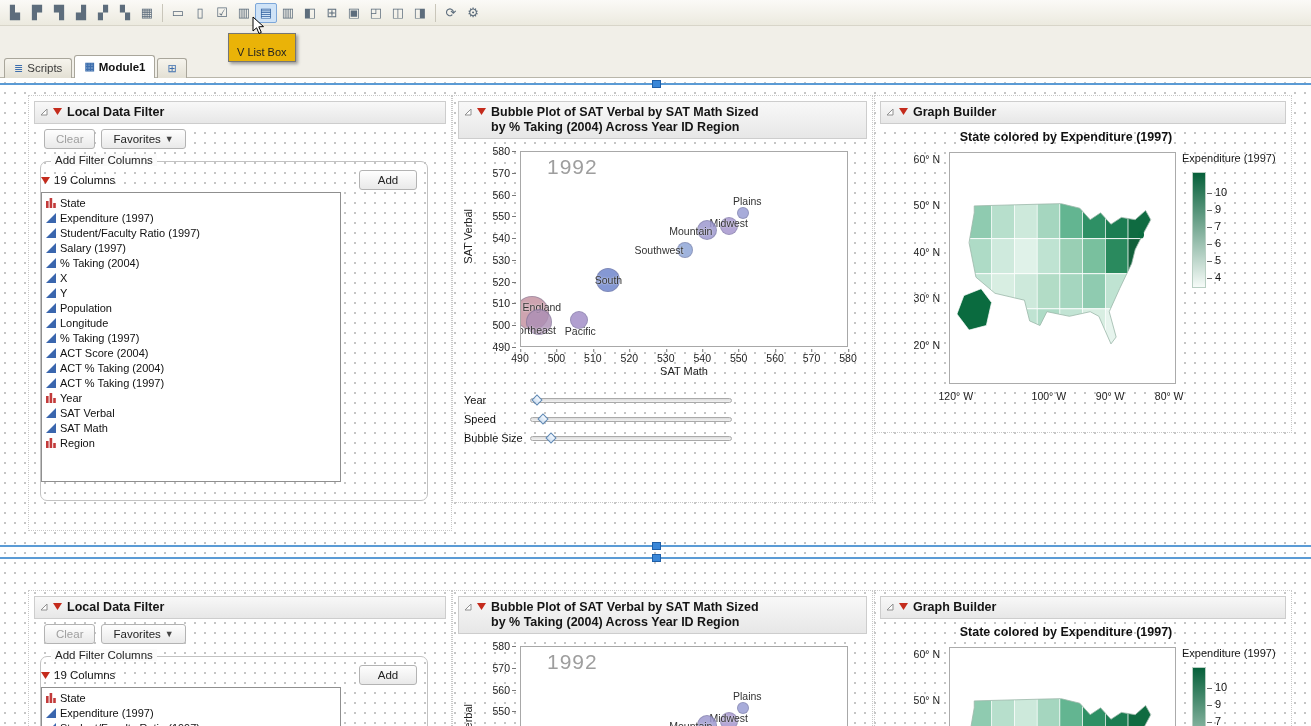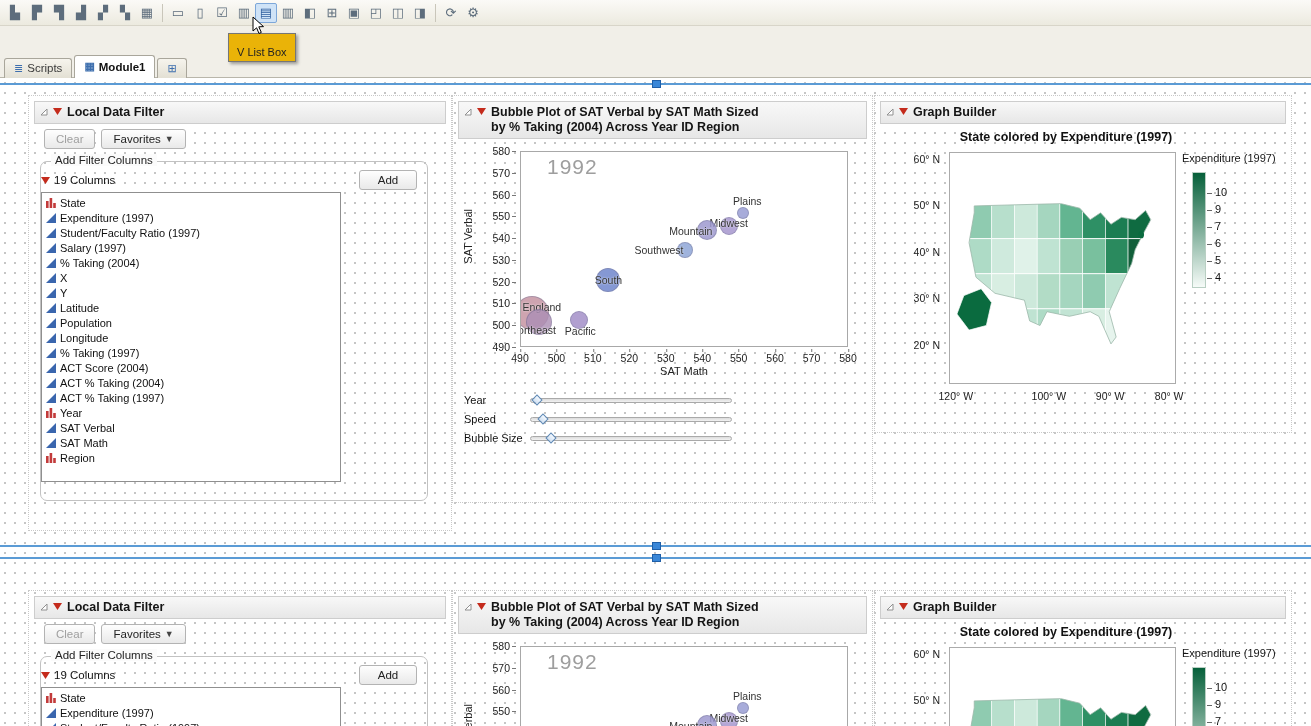--- a/index.html
+++ b/index.html
@@ -209,26 +209,20 @@
               <svg class="ci" viewBox="0 0 10 10">
                 <polygon points="0,10 10,0 10,10" fill="#3a66ae"></polygon>
               </svg>
               <span>X</span>
             </div>
             <div class="col-item">
               <svg class="ci" viewBox="0 0 10 10">
                 <polygon points="0,10 10,0 10,10" fill="#3a66ae"></polygon>
               </svg>
               <span>Y</span>
-            </div>
-            <div class="col-item">
-              <svg class="ci" viewBox="0 0 10 10">
-                <polygon points="0,10 10,0 10,10" fill="#3a66ae"></polygon>
-              </svg>
-              <span>Latitude</span>
             </div>
             <div class="col-item">
               <svg class="ci" viewBox="0 0 10 10">
                 <polygon points="0,10 10,0 10,10" fill="#3a66ae"></polygon>
               </svg>
               <span>Population</span>
             </div>
             <div class="col-item">
               <svg class="ci" viewBox="0 0 10 10">
                 <polygon points="0,10 10,0 10,10" fill="#3a66ae"></polygon>

